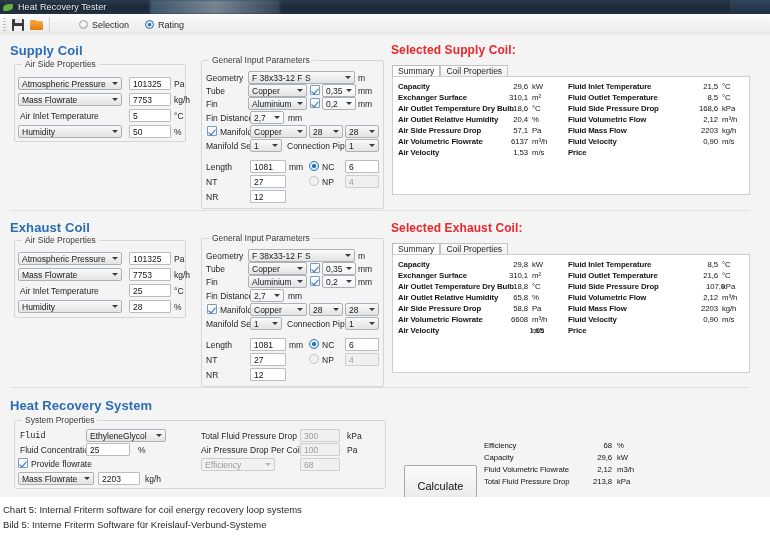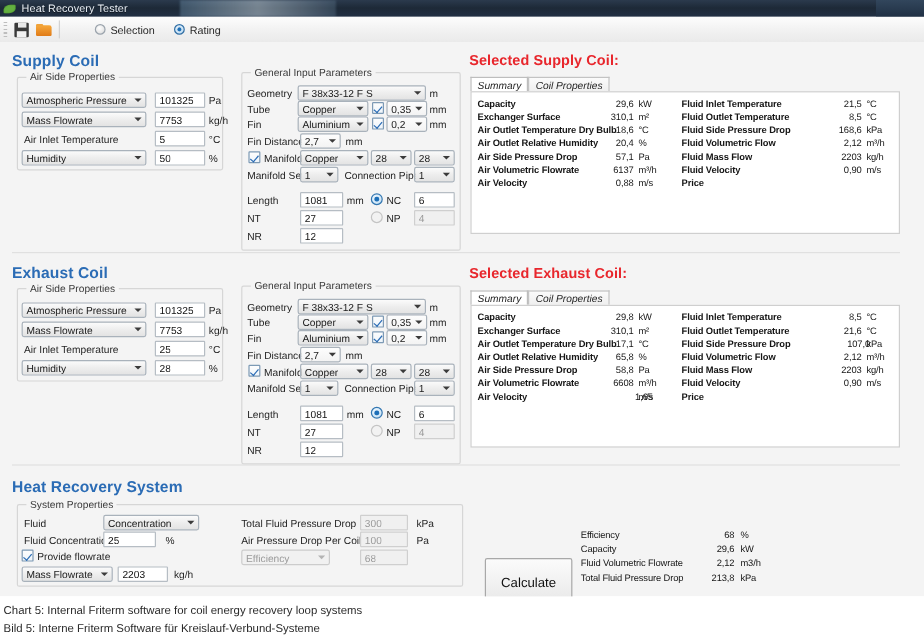--- a/index.html
+++ b/index.html
@@ -116,21 +116,21 @@
     border:1px solid #9aa3ac;
   }
   .rad.on{border-color:#3276b1;background:radial-gradient(circle at 40% 35%,#f0f8ff,#d2e8f8 60%,#a9cce6);}
   .rad.on:after{content:"";position:absolute;left:2.2px;top:2.2px;width:3.4px;height:3.4px;border-radius:50%;background:#1d6fb8;}
   .rad.dis{border-color:#c4c4c4;background:#f2f2f2;}
 
   
   .card{
     position:absolute;background:#ffffff;border:1px solid #cfcfcf;
   }
-  .tabs{position:absolute;left:0;top:0;height:13px;display:flex;align-items:flex-start;font-style:italic;}
+  .tabs{position:absolute;left:0;top:0;height:13px;display:flex;align-items:center;}
   .tab{
     height:12px;box-sizing:border-box;padding:0 5px;font-size:8.5px;color:#1f1f1f;
     border:1px solid #c3c3c3;border-bottom:none;display:flex;align-items:center;
     background:linear-gradient(to bottom,#fbfbfb,#efefef);cursor:default;
   }
   .tab.active{background:#ffffff;border-color:#bdbdbd;}
   .res{position:absolute;font-size:7.8px;color:#151515;white-space:nowrap;letter-spacing:-.1px;}
   .res.v{text-align:right;}
   .res.b{font-weight:bold;}
 
@@ -343,21 +343,21 @@
     <div class="res b" style="left:398px;top:80px;">Air Outlet Relative Humidity</div>
     <div class="res v" style="left:480px;top:80px;width:48px;">20,4</div>
     <div class="res" style="left:532px;top:80px;">%</div>
     <div class="res b" style="left:398px;top:91px;">Air Side Pressure Drop</div>
     <div class="res v" style="left:480px;top:91px;width:48px;">57,1</div>
     <div class="res" style="left:532px;top:91px;">Pa</div>
     <div class="res b" style="left:398px;top:102px;">Air Volumetric Flowrate</div>
     <div class="res v" style="left:480px;top:102px;width:48px;">6137</div>
     <div class="res" style="left:532px;top:102px;">m³/h</div>
     <div class="res b" style="left:398px;top:113px;">Air Velocity</div>
-    <div class="res v" style="left:480px;top:113px;width:48px;">0,88</div>
+    <div class="res v" style="left:480px;top:113px;width:48px;">1,53</div>
     <div class="res" style="left:532px;top:113px;">m/s</div>
 
     <div class="res b" style="left:568px;top:47px;">Fluid Inlet Temperature</div>
     <div class="res v" style="left:676px;top:47px;width:42px;">21,5</div>
     <div class="res" style="left:722px;top:47px;">°C</div>
     <div class="res b" style="left:568px;top:58px;">Fluid Outlet Temperature</div>
     <div class="res v" style="left:676px;top:58px;width:42px;">8,5</div>
     <div class="res" style="left:722px;top:58px;">°C</div>
     <div class="res b" style="left:568px;top:69px;">Fluid Side Pressure Drop</div>
     <div class="res v" style="left:676px;top:69px;width:42px;">168,6</div>
@@ -516,21 +516,21 @@
     </div>
     <div class="card" style="left:392px;top:219px;width:356px;height:117px;"></div>
 
     <div class="res b" style="left:398px;top:225px;">Capacity</div>
     <div class="res v" style="left:480px;top:225px;width:48px;">29,8</div>
     <div class="res" style="left:532px;top:225px;">kW</div>
     <div class="res b" style="left:398px;top:236px;">Exchanger Surface</div>
     <div class="res v" style="left:480px;top:236px;width:48px;">310,1</div>
     <div class="res" style="left:532px;top:236px;">m²</div>
     <div class="res b" style="left:398px;top:247px;">Air Outlet Temperature Dry Bulb</div>
-    <div class="res v" style="left:480px;top:247px;width:48px;">17,1</div>
+    <div class="res v" style="left:480px;top:247px;width:48px;">18,8</div>
     <div class="res" style="left:532px;top:247px;">°C</div>
     <div class="res b" style="left:398px;top:258px;">Air Outlet Relative Humidity</div>
     <div class="res v" style="left:480px;top:258px;width:48px;">65,8</div>
     <div class="res" style="left:532px;top:258px;">%</div>
     <div class="res b" style="left:398px;top:269px;">Air Side Pressure Drop</div>
     <div class="res v" style="left:480px;top:269px;width:48px;">58,8</div>
     <div class="res" style="left:532px;top:269px;">Pa</div>
     <div class="res b" style="left:398px;top:280px;">Air Volumetric Flowrate</div>
     <div class="res v" style="left:480px;top:280px;width:48px;">6608</div>
     <div class="res" style="left:532px;top:280px;">m³/h</div>
@@ -560,23 +560,23 @@
     <div class="res v" style="left:676px;top:291px;width:42px;"></div>
 
     <div class="divider" style="left:10px;top:352px;width:740px;"></div>
 
     <h2 class="sect" style="position:absolute;left:10px;top:363px;">Heat Recovery System</h2>
 
     <div class="group" style="left:14px;top:385px;width:370px;height:67px;">
       <div class="group-title">System Properties</div>
     </div>
 
-    <div class="lbl" style="left:20px;top:396px;">Fluid</div>
+    <div class="lbl" style="left:20px;top:396px;font-family:Liberation Mono, monospace;">Fluid</div>
     <div class="combo" style="left:86px;top:394px;width:80px;">
-      <span class="cv">Concentration</span>
+      <span class="cv">EthyleneGlycol</span>
         <span class="arr"></span>
     </div>
 
     <div class="lbl" style="left:20px;top:410px;">Fluid Concentration</div>
     <div class="tbox" style="left:86px;top:408px;width:44px;">
       <span>25</span>
     </div>
     <div class="unit" style="left:138px;top:410px;">%</div>
 
     <div class="chk" style="left:18px;top:423px;"></div>

